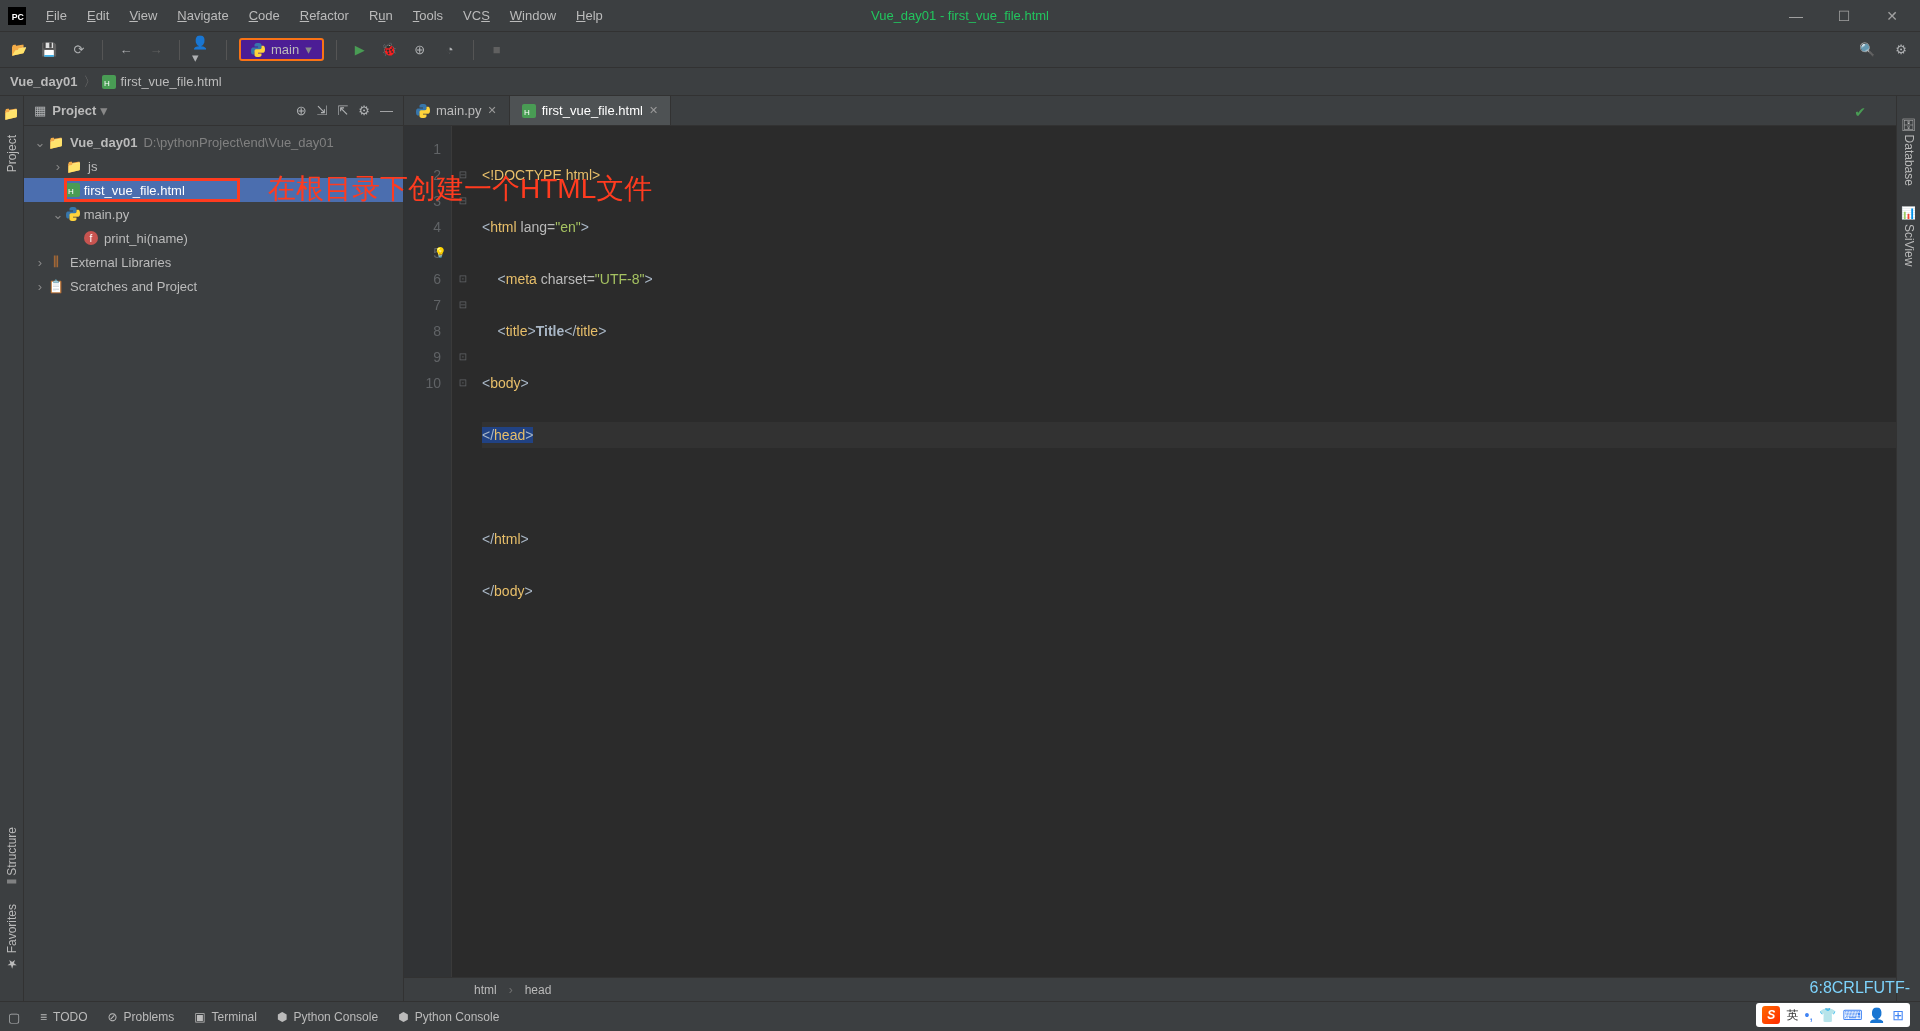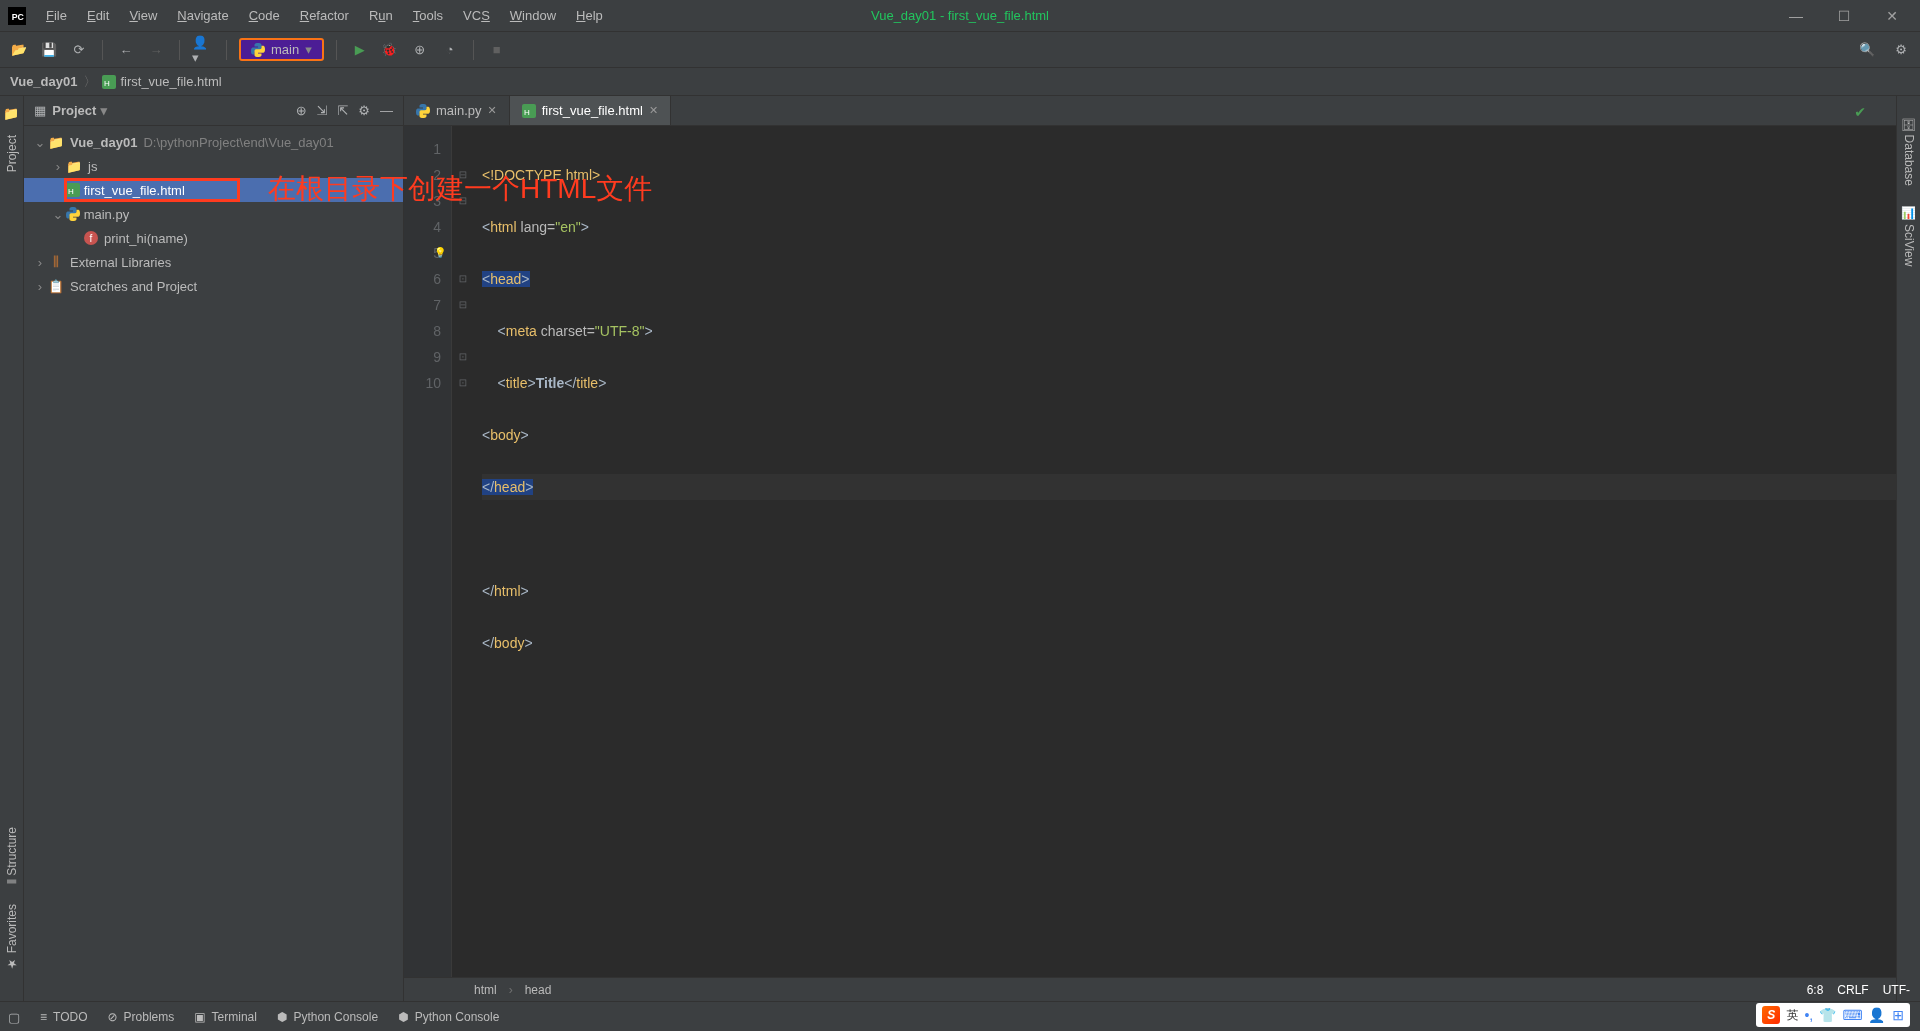--- a/index.html
+++ b/index.html
@@ -51,21 +51,21 @@
 .code .l { height:26px; display:block; }
 .code .l.cursor-line { background:#323232; }
 .tag { color:#e8bf6a; } .attr { color:#bababa; } .val { color:#a5c261; } .punct { color:#a9b7c6; }
 .bold { color:#a9b7c6; font-weight:bold; }
 .sel { background:#214283; }
 .bulb{color:#f0a732;margin-left:-18px;position:absolute;}
 .breadcrumbs-footer { height:24px; background:#3c3f41; border-top:1px solid #323232; display:flex; align-items:center; padding:0 70px; color:#bbb; gap:12px; font-size:12px; }
 .bf-sep { color:#707070; }
 .statusbar { position:absolute; bottom:0; left:0; right:0; height:30px; background:#3c3f41; border-top:1px solid #323232; display:flex; align-items:center; padding:0 40px; gap:20px; }
 .sb-item { display:flex; align-items:center; gap:6px; cursor:pointer; color:#bbb; font-size:12px; }
-.sb-right { position:absolute; right:10px; bottom:34px; display:flex; gap:14px; color:#ffffff; font-size:12px; align-items:center; }
+.sb-right { position:absolute; right:10px; bottom:34px; display:flex; color:#7dd3fc; font-size:16px; align-items:center; }
 .annotation { position:absolute; left:268px; top:170px; color:#ff3b1f; font-size:28px; font-weight:500; z-index:50; white-space:nowrap; font-family:"Microsoft YaHei",sans-serif; }
 .red-box { position:absolute; left:64px; top:178px; width:176px; height:24px; border:3px solid #ff3b1f; z-index:49; }
 .check { position:absolute; right:30px; top:8px; color:#499c54; font-size:14px; }
 .sogou { position:absolute; right:10px; bottom:4px; z-index:60; display:flex; align-items:center; gap:6px; background:#fff; padding:3px 6px; border-radius:3px; font-size:12px; }
 .sogou-logo { width:18px; height:18px; background:linear-gradient(135deg,#ff6a00,#ff2a00); border-radius:3px; color:#fff; display:flex; align-items:center; justify-content:center; font-weight:bold; font-style:italic; }
 .sogou-item { color:#4285f4; font-size:14px; }
 .ico-folder { color:#87939a; }
 </style>
 </head>
 <body>
@@ -257,21 +257,20 @@
           </span>
           <span>⊡</span>
           <span>⊟</span>
           <span></span>
           <span>⊡</span>
           <span>⊡</span>
       </div>
       <div class="code">
 <span class="l"><span class="tag">&lt;!DOCTYPE html&gt;</span></span>
 <span class="l"><span class="punct">&lt;</span><span class="tag">html</span><span> </span><span class="attr">lang=</span><span class="val">"en"</span><span class="punct">&gt;</span></span>
-<span class="l"><span class="sel"><span class="punct">&lt;</span><span class="tag">head</span><span class="punct">&gt;</span></span></span>
 <span class="l"><span>    &lt;</span><span class="tag">meta</span><span> </span><span class="attr">charset=</span><span class="val">"UTF-8"</span><span class="punct">&gt;</span></span>
 <span class="l"><span>    &lt;</span><span class="tag">title</span><span class="punct">&gt;</span><span class="bold">Title</span><span class="punct">&lt;/</span><span class="tag">title</span><span class="punct">&gt;</span></span>
 <span class="l"><span class="punct">&lt;</span><span class="tag">body</span><span class="punct">&gt;</span></span>
 <span class="l cursor-line"><span class="sel"><span class="punct">&lt;/</span><span class="tag">head</span><span class="punct">&gt;</span></span></span>
 <span class="l"> </span>
 <span class="l"><span class="punct">&lt;/</span><span class="tag">html</span><span class="punct">&gt;</span></span>
 <span class="l"><span class="punct">&lt;/</span><span class="tag">body</span><span class="punct">&gt;</span></span>
       </div>
     </div>
     <div class="breadcrumbs-footer">

